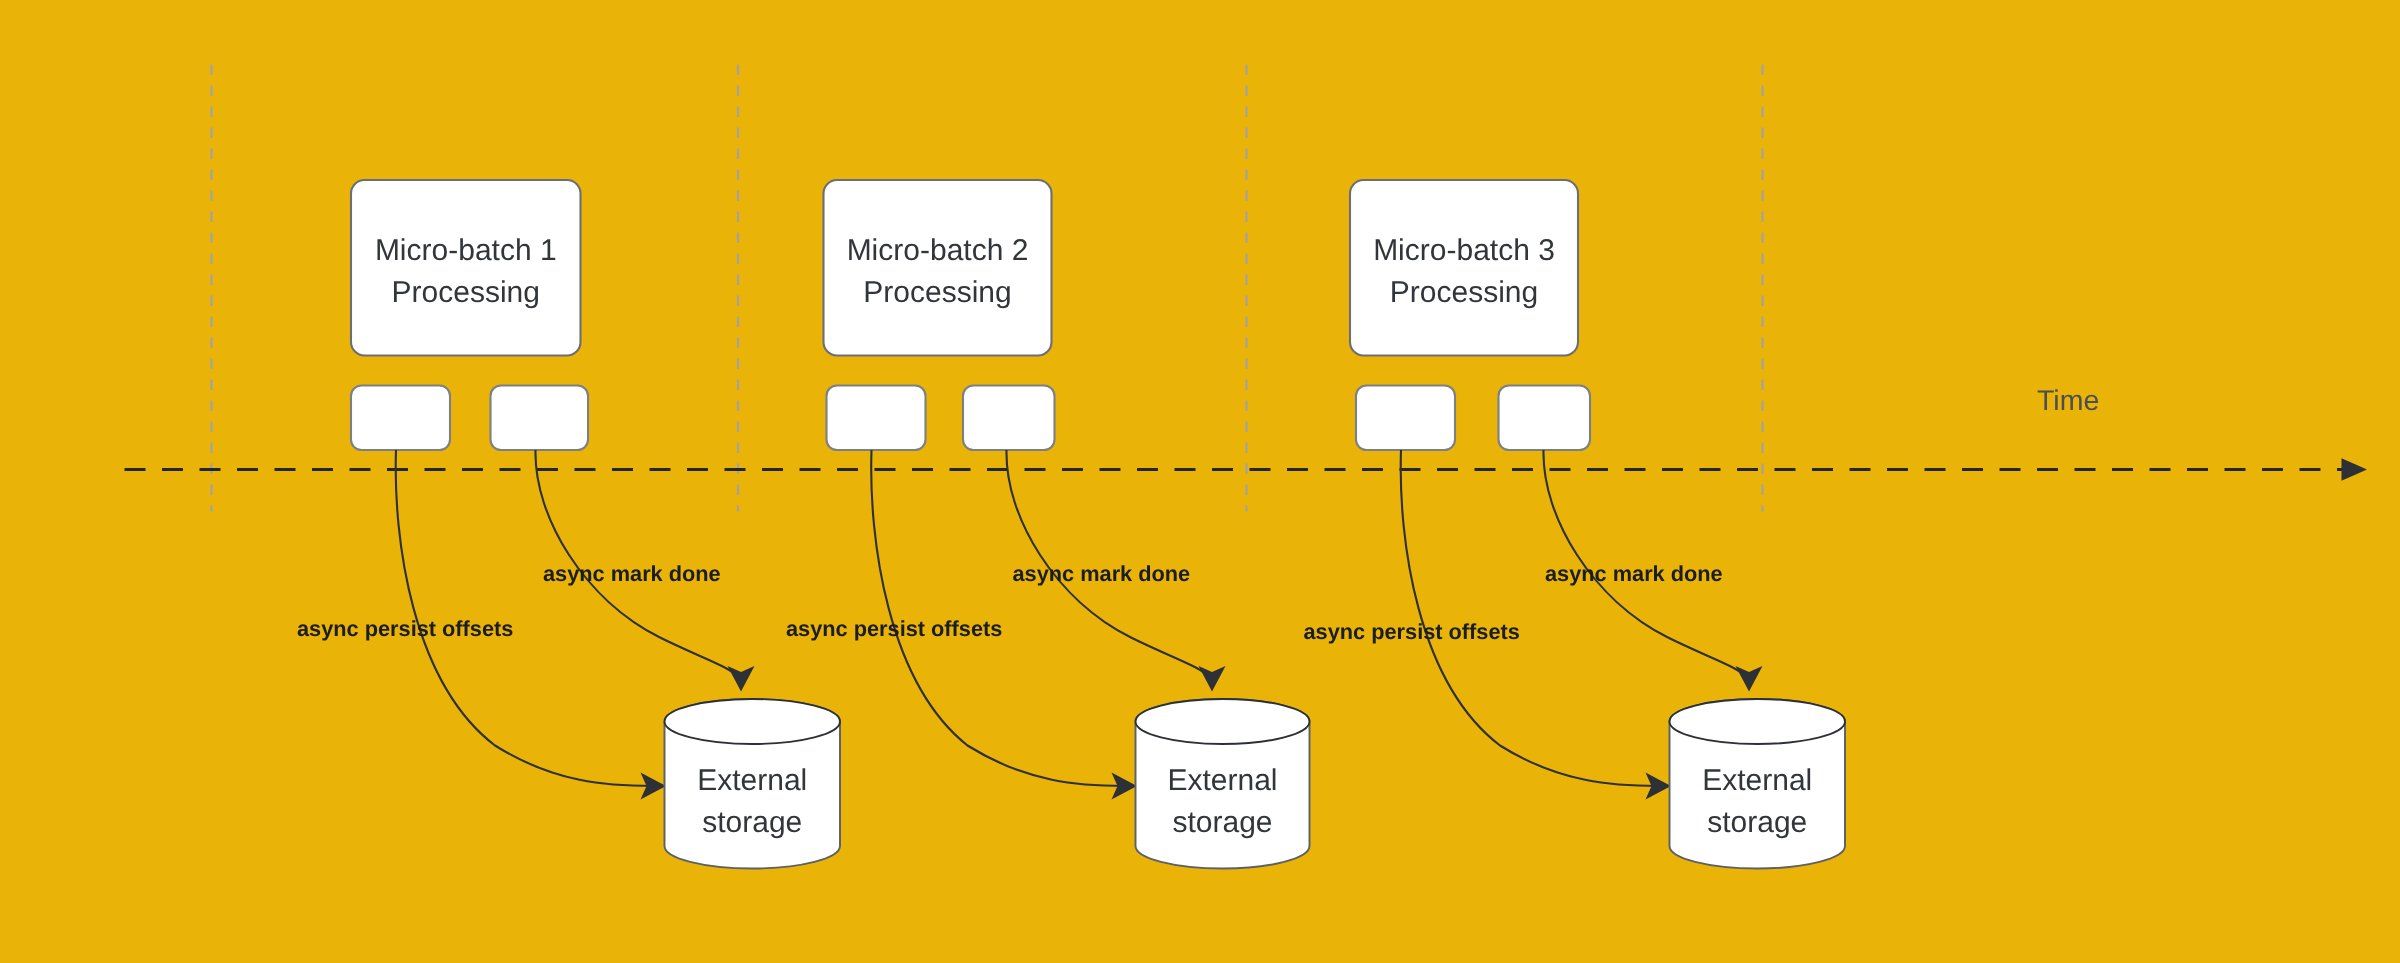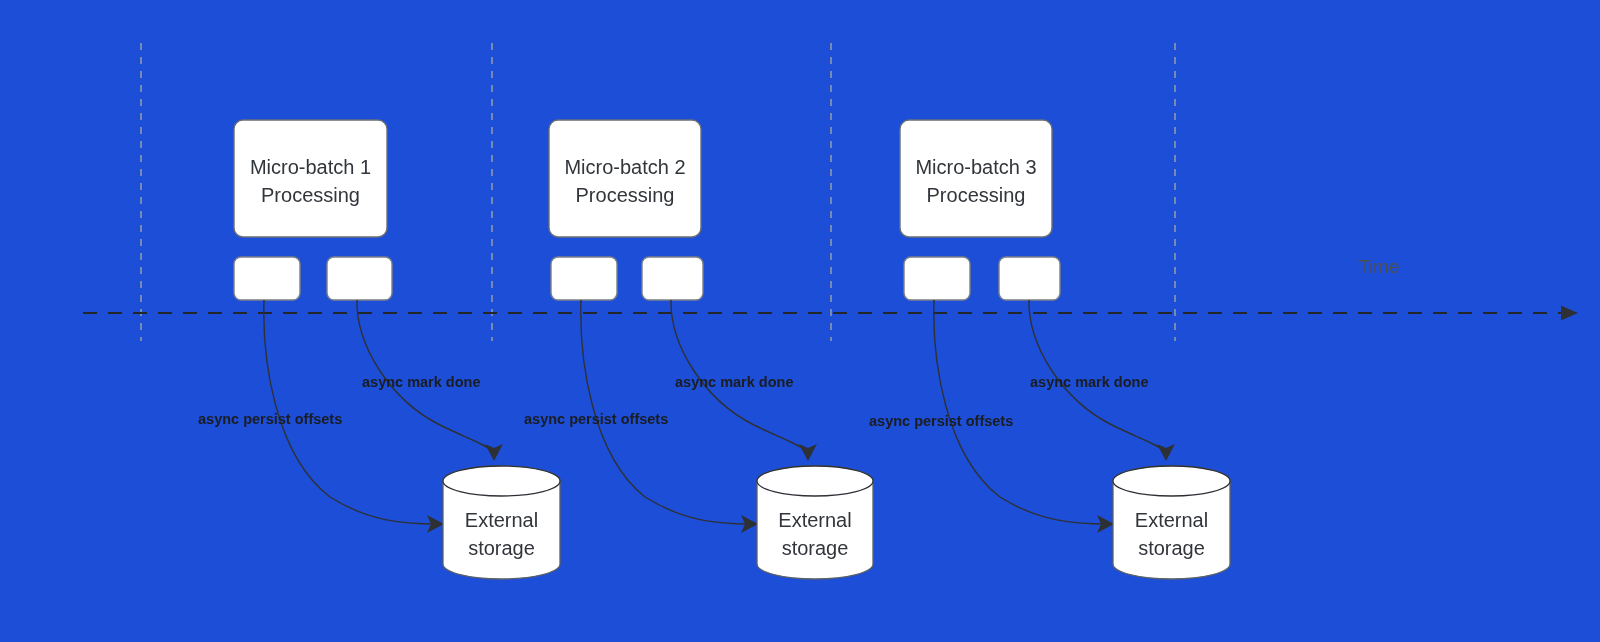--- a/index.html
+++ b/index.html
@@ -7,21 +7,21 @@
     padding: 0;
     background: #ffffff;
   }
   body {
     font-family: "Liberation Sans", sans-serif;
   }
   #canvas {
     position: relative;
     width: 1600px;
     height: 642px;
-    background: #1d4ed8;
+    background: #eab308;
     overflow: hidden;
   }
   svg.diagram {
     position: absolute;
     top: 0;
     left: 0;
     width: 1600px;
     height: 642px;
     display: block;
   }

